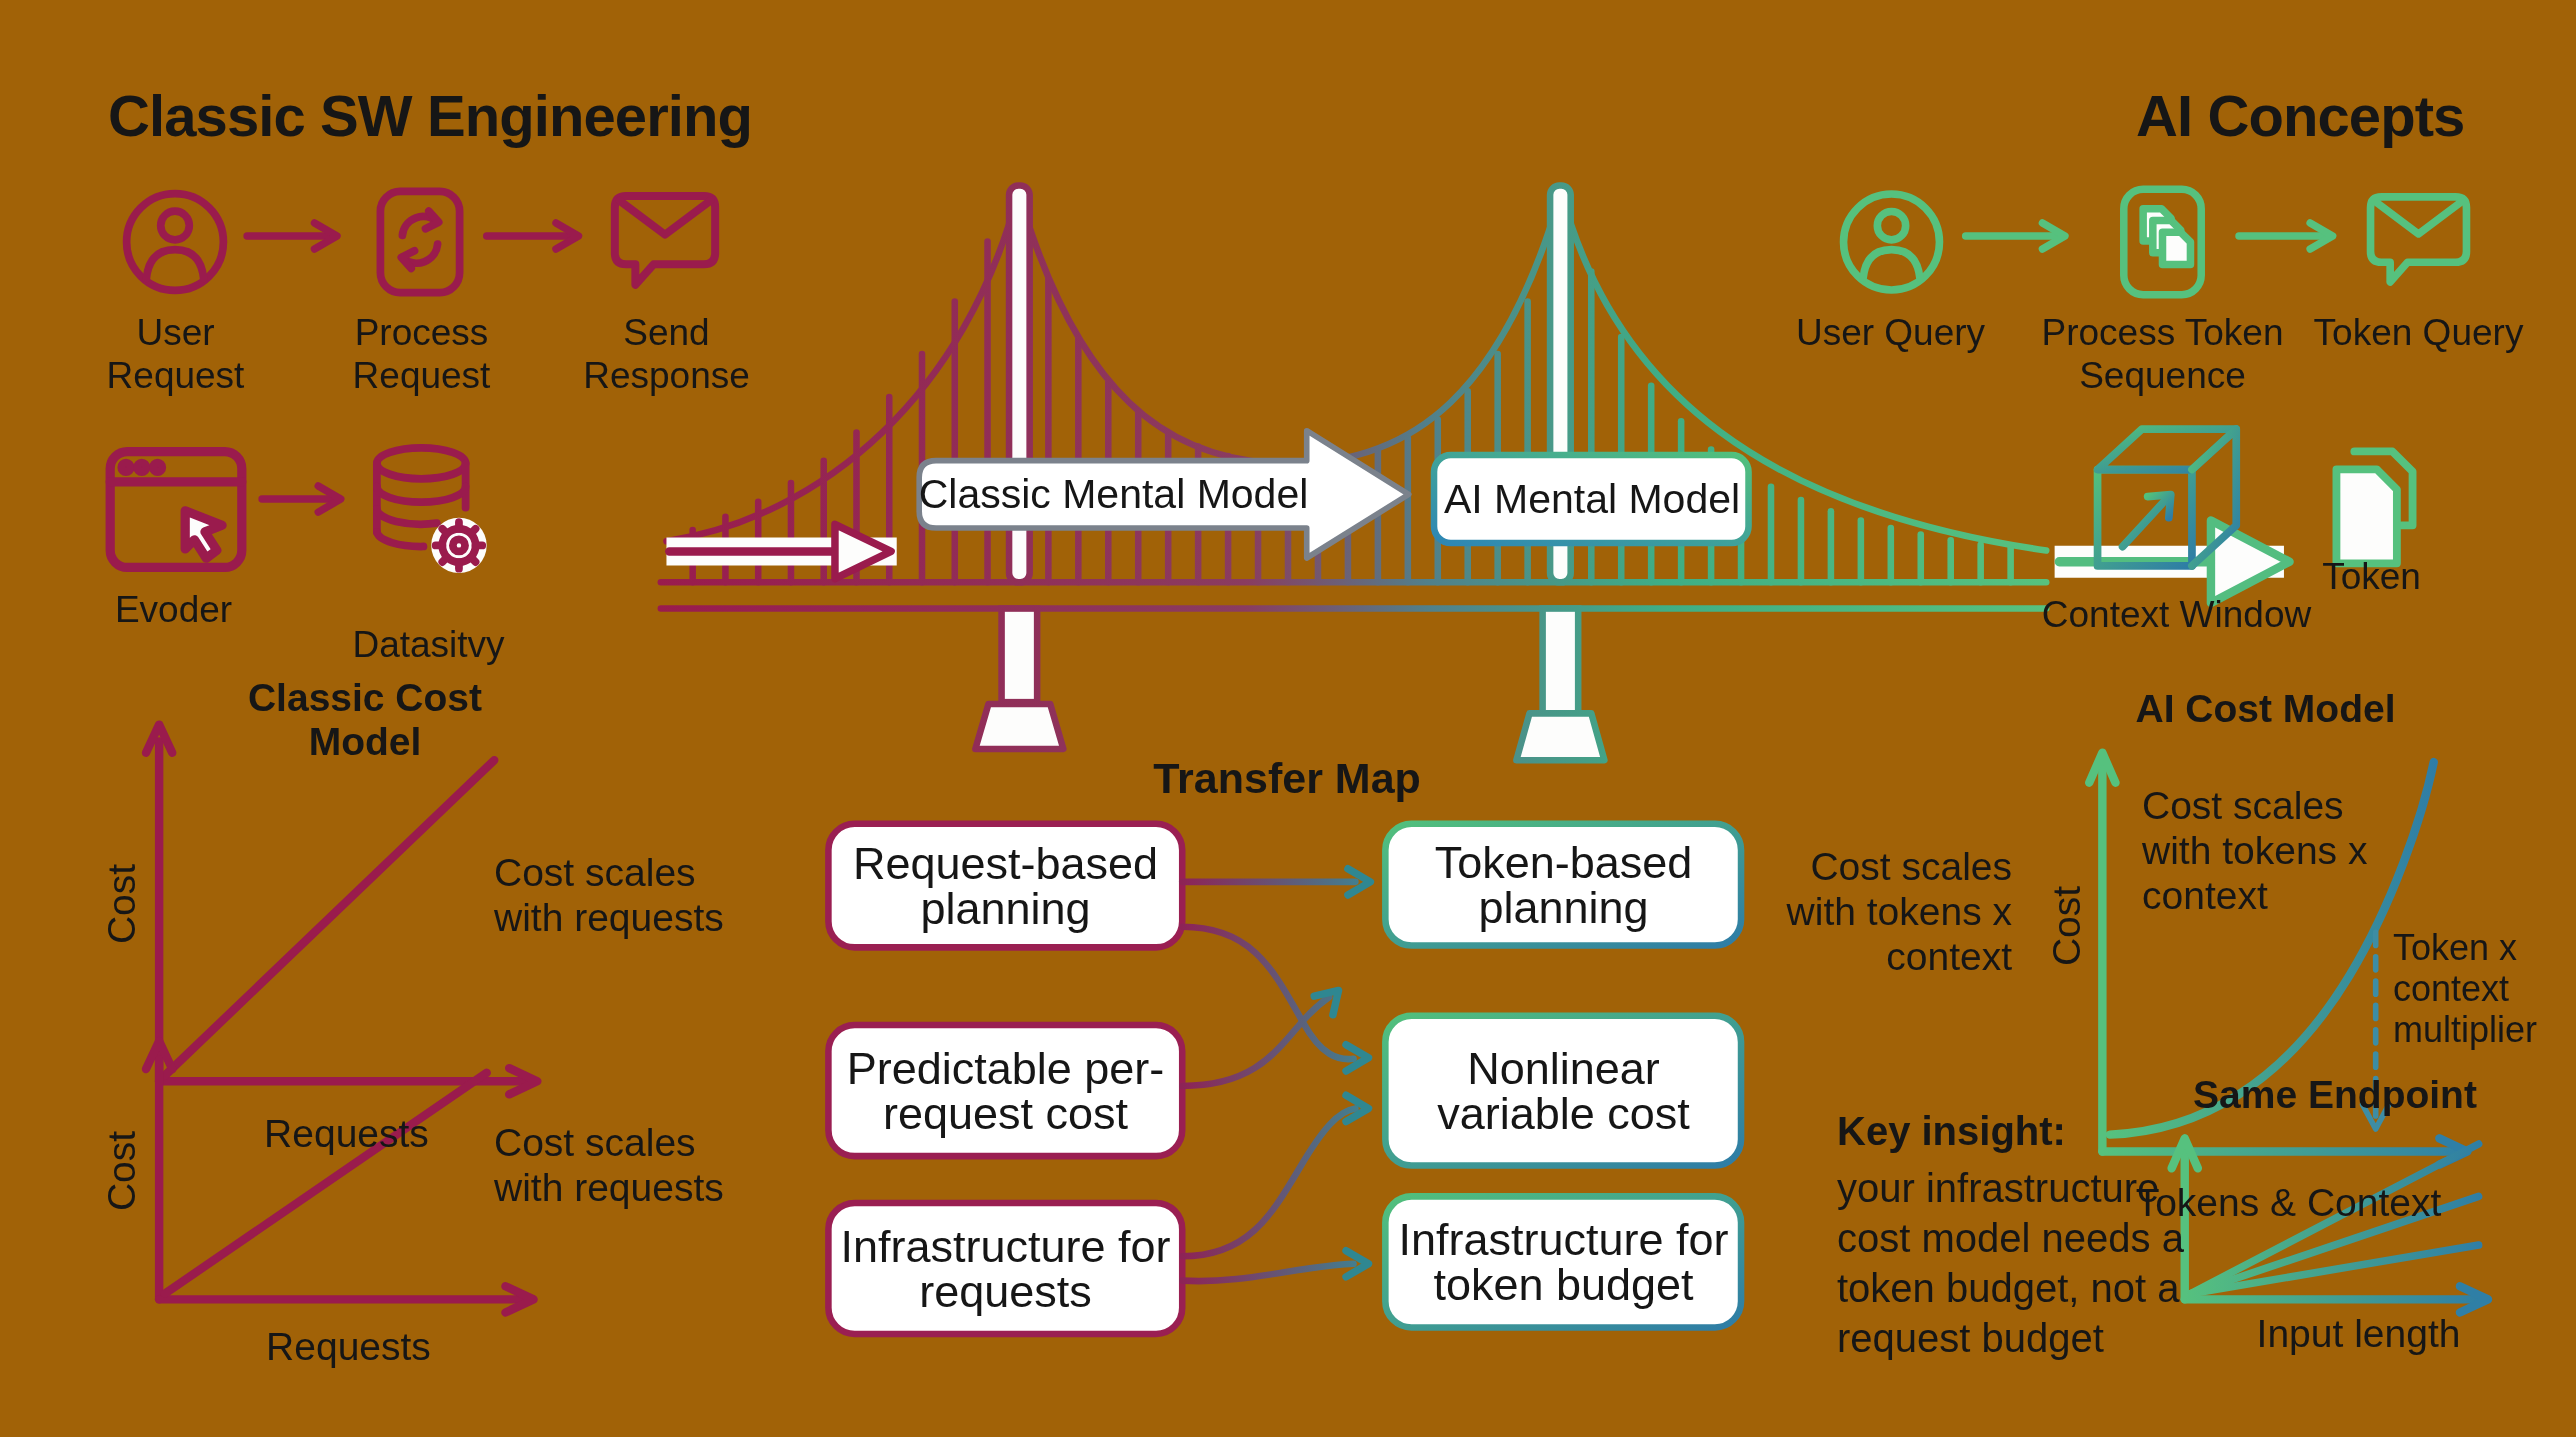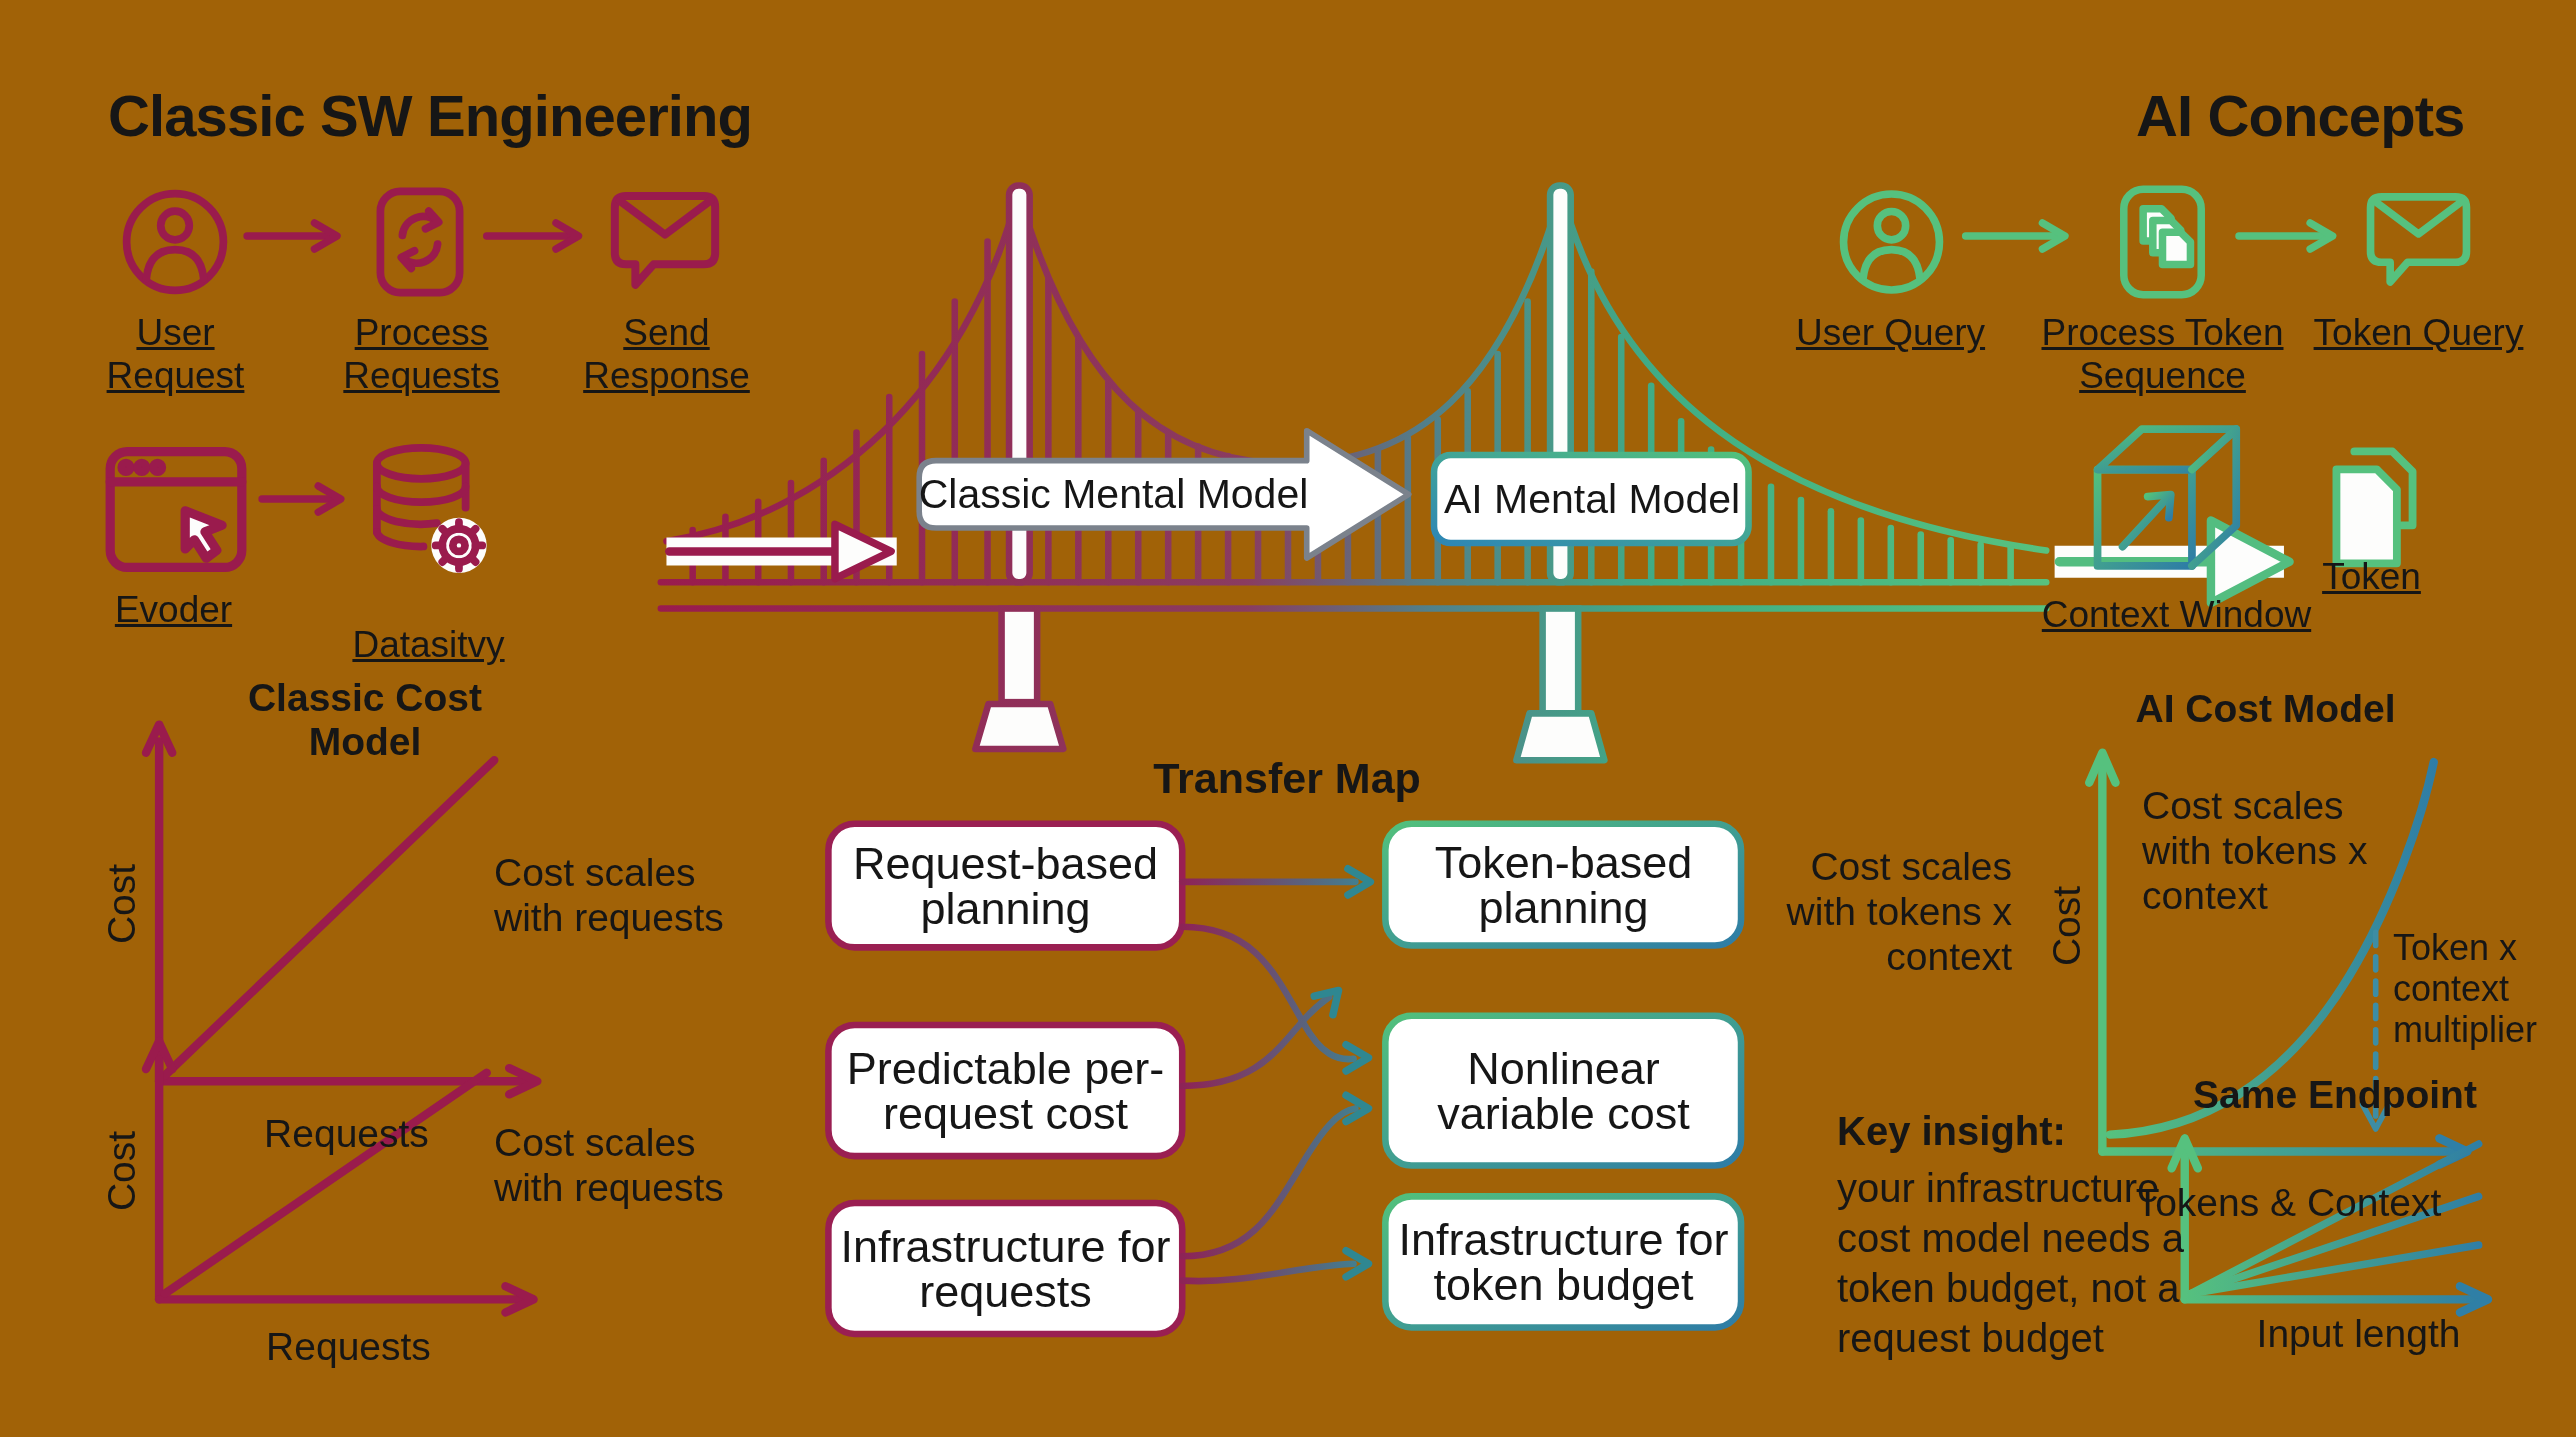--- a/index.html
+++ b/index.html
@@ -1,21 +1,21 @@
 <!DOCTYPE html>
 <html style="font-size:15px"><head>
 <meta charset="utf-8">
 <style>
   html,body{margin:0;padding:0;background:#fff;}
   #stage{position:relative;width:2576px;height:1438px;background:#a16207;overflow:hidden;
          font-family:"Liberation Sans",sans-serif;color:#161616;}
   #gfx{position:absolute;left:0;top:0;}
   .t{position:absolute;color:#161616;}
   .title{font-size:58px;font-weight:700;letter-spacing:-0.9px;white-space:nowrap;}
-  .lbl{font-size:37px;line-height:43px;text-align:center;text-decoration:underline;}
+  .lbl{font-size:37px;line-height:43px;text-align:center;}
   .ctitle{font-size:39px;font-weight:700;text-align:center;}
   .axis{font-size:39px;text-align:center;}
   .note{font-size:39px;line-height:45px;}
   .rot{transform:rotate(-90deg);transform-origin:center;}
   .boxtxt{position:absolute;display:flex;align-items:center;justify-content:center;
           text-align:center;font-size:45px;line-height:45px;}
   .bridgelbl{position:absolute;display:flex;align-items:center;justify-content:center;
              font-size:41px;white-space:nowrap;}
   .ki-head{font-size:40px;font-weight:700;}
   .ki-body{font-size:40px;line-height:50px;}
@@ -326,21 +326,21 @@
   </g>
 </svg>
 <svg class="icon" style="left:2323px;top:444px;" width="103" height="129" viewBox="0 0 92 114">
   <g fill="none" stroke="#56c17e" stroke-width="7" stroke-linecap="round" stroke-linejoin="round">
     <path d="M28,6 H62 L80,24 V72 H70" fill="none"></path>
     <path d="M12,22 H48 L66,40 V106 H12 Z" fill="#fdfdfc"></path>
   </g>
 </svg>
 
 <div class="t lbl" style="left:68px;top:311px;width:215px;">User Request</div>
-<div class="t lbl" style="left:314px;top:311px;width:215px;">Process Requests</div>
+<div class="t lbl" style="left:314px;top:311px;width:215px;">Process Request</div>
 <div class="t lbl" style="left:559px;top:311px;width:215px;text-align:center;">Send Response</div>
 <div class="t lbl" style="left:66px;top:588px;width:215px;">Evoder</div>
 <div class="t lbl" style="left:321px;top:588px;width:215px;margin-top:35px;">Datasitvy</div>
 
 <div class="t lbl" style="left:1783px;top:311px;width:215px;">User Query</div>
 <div class="t lbl" style="left:2008px;top:311px;width:309px;">Process Token Sequence</div>
 <div class="t lbl" style="left:2311px;top:311px;width:215px;">Token Query</div>
 <div class="t lbl" style="left:2036px;top:593px;width:281px;">Context Window</div>
 <div class="t lbl" style="left:2264px;top:555px;width:215px;">Token</div>
 

